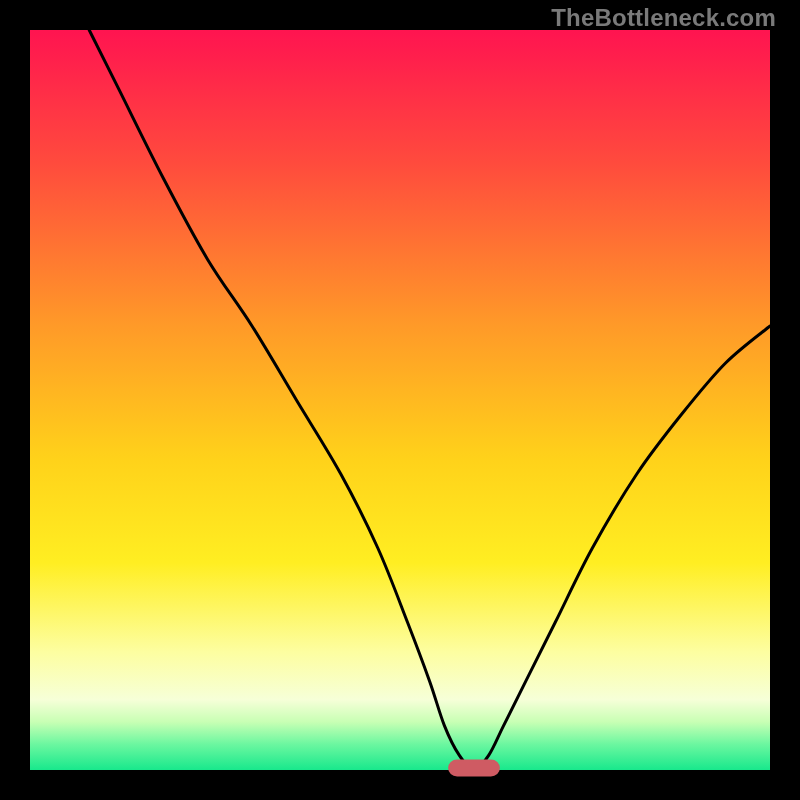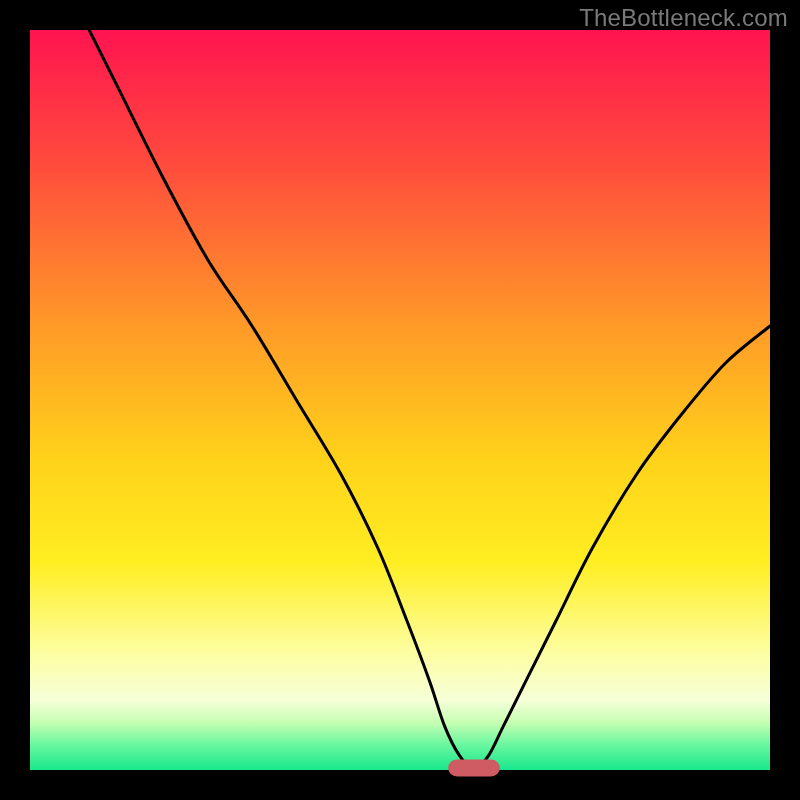--- a/index.html
+++ b/index.html
@@ -13,24 +13,24 @@
   .frame {
     position: absolute;
     left: 0;
     top: 0;
     width: 800px;
     height: 800px;
   }
   .watermark {
     position: absolute;
     top: 4px;
-    right: 12px;
+    right: 24px;
     font-family: Arial, Helvetica, sans-serif;
     font-size: 24px;
-    font-weight: normal;
+    font-weight: bold;
     color: #7a7a7a;
     letter-spacing: 0.2px;
   }
   svg {
     display: block;
   }
 </style>
 </head>
 <body>
 

